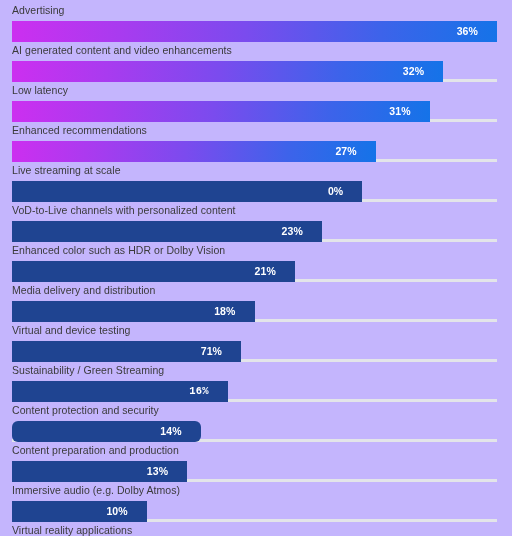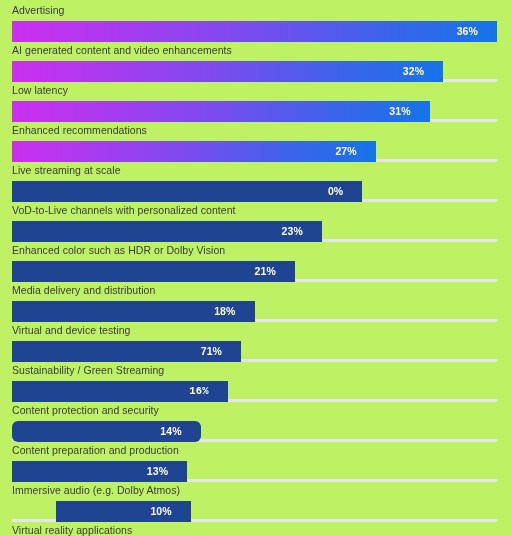--- a/index.html
+++ b/index.html
@@ -15,21 +15,21 @@
     font-family: "Liberation Sans", sans-serif;
     -webkit-font-smoothing: antialiased;
   }
 
   #chart-root {
     position: relative;
     width: 512px;
     height: 536px;
     box-sizing: border-box;
     padding: 0;
-    background: #bef264;
+    background: #c4b5fd;
   }
 
   .chart-rows {
     position: relative;
     display: block;
   }
 
   .chart-row {
     position: relative;
     height: 40px;
@@ -202,21 +202,21 @@
           <div class="bar-track"></div>
           <div class="bar-fill solid" style="width: 36.1111%;">
             <span class="bar-value">13%</span>
           </div>
         </div>
       </div>
       <div class="chart-row">
         <div class="row-label">Immersive audio (e.g. Dolby Atmos)</div>
         <div class="bar-area">
           <div class="bar-track"></div>
-          <div class="bar-fill solid" style="width: 27.7778%; margin-left: 44px;">
+          <div class="bar-fill solid" style="width: 27.7778%;">
             <span class="bar-value">10%</span>
           </div>
         </div>
       </div>
       <div class="chart-row truncated">
         <div class="row-label">Virtual reality applications</div>
       </div>
     </div>
 </div>
 

